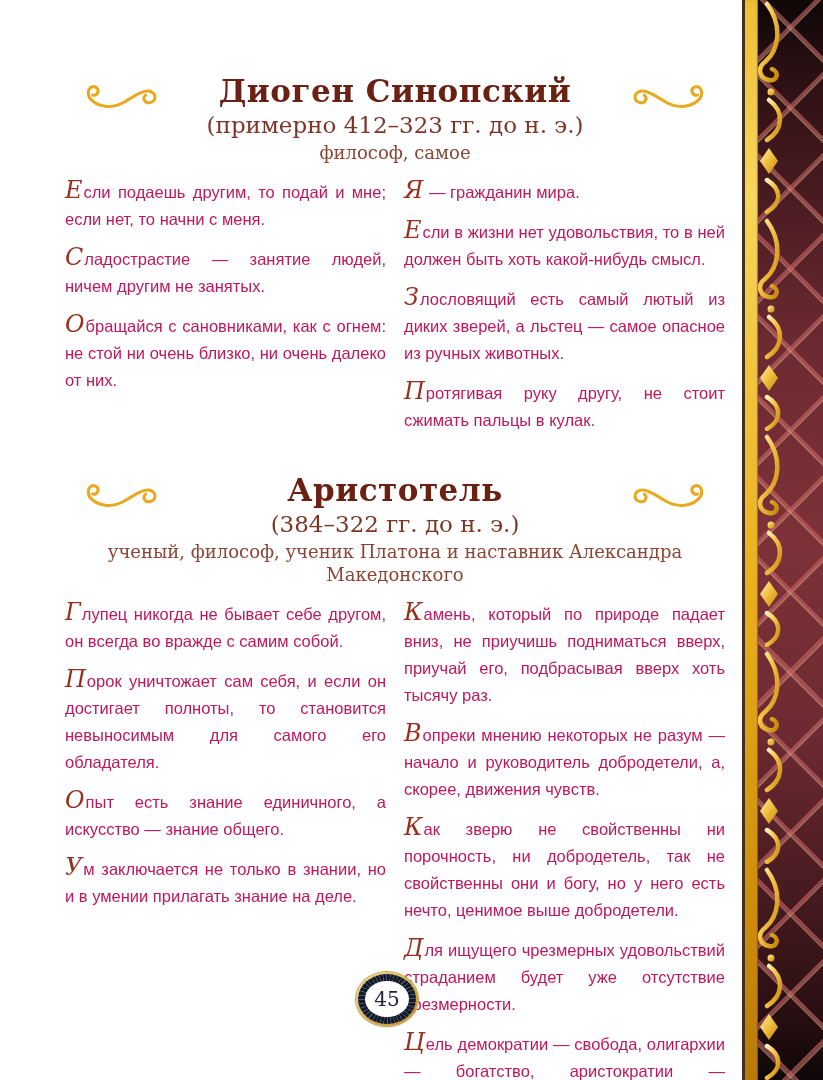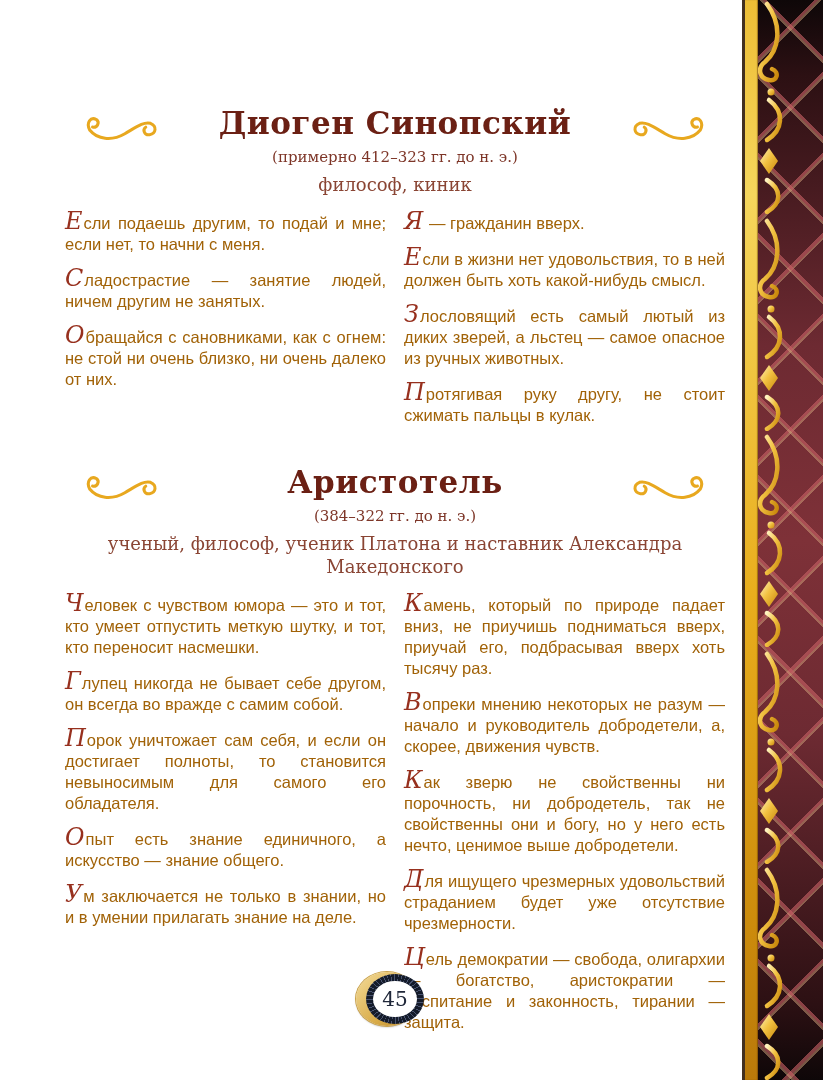--- a/index.html
+++ b/index.html
@@ -11,36 +11,36 @@
     overflow:hidden;
   }
   .page{position:absolute;inset:0;}
 
   
   .content{
     position:absolute;
     left:65px;top:0;
     width:660px;
   }
-  .section-1{padding-top:104px;}
+  .section-1{padding-top:72px;}
   .section-2{margin-top:24px;}
 
   .section-header{position:relative;text-align:center;}
   .author-name{
     margin:0;
     font-family:"DejaVu Serif", serif;
     font-weight:bold;
     font-size:31px;
     line-height:38px;
     color:#6b2014;
     letter-spacing:0.5px;
   }
   .author-years{
     font-family:"DejaVu Serif", serif;
-    font-size:15px;
+    font-size:23px;
     line-height:31px;
     color:#7d3527;
   }
   .author-role{
     font-family:"DejaVu Serif", serif;
     font-size:18px;
     line-height:23px;
     color:#8a4534;
   }
   .flourish{position:absolute;top:6px;width:82px;height:38px;}
@@ -51,22 +51,22 @@
   
   .columns{
     display:flex;
     gap:18px;
     margin-top:15px;
   }
   .col{width:321px;}
   .quote{
     margin:0 0 13px 0;
     font-size:16.5px;
-    line-height:21px;
-    color:#a16207;
+    line-height:27px;
+    color:#be185d;
     text-align:justify;
   }
   .quote::first-letter{
     font-family:"DejaVu Serif", serif;
     font-style:italic;
     font-size:1.45em;
     line-height:0.85;
     color:#97301e;
     padding-right:1px;
   }
@@ -81,21 +81,21 @@
     width:100%;height:100%;
     border-radius:50%;
     background:linear-gradient(135deg,#f4dc9a,#d8ab48 60%,#b9852a);
     box-shadow:0 0 0 1px #caa24a, 0 1px 2px rgba(0,0,0,0.35);
     padding:2px;box-sizing:border-box;
   }
   .badge-ring{
     width:100%;height:100%;
     border-radius:50%;
     background:repeating-conic-gradient(#141b2a 0deg 7deg,#4a5470 7deg 9deg);
-    padding:7px;box-sizing:border-box;margin-left:8px;
+    padding:7px;box-sizing:border-box;
   }
   .badge-center{
     width:100%;height:100%;
     border-radius:50%;
     background:#ffffff;
     display:flex;align-items:center;justify-content:center;
     font-family:"DejaVu Serif", serif;
     font-size:20px;
     color:#20283a;
   }
@@ -151,35 +151,35 @@
 
     <section class="author-section section-1">
       <header class="section-header">
         <span class="flourish left">
           <svg viewBox="0 0 82 40">
               <path d="M7 21 C3 13 8 7 14 10 C18 13 15 19 10 18 M7 21 C15 31 30 33 44 25 C56 18 64 12 71 14 C78 17 77 25 70 26 C65 27 62 21 66 18" fill="none" stroke="#e8a81f" stroke-width="3.2" stroke-linecap="round"></path>
             </svg>
         </span>
         <h1 class="author-name">Диоген Синопский</h1>
         <div class="author-years">(примерно 412–323 гг. до н. э.)</div>
-        <div class="author-role">философ, киник</div>
+        <div class="author-role">философ, самое</div>
         <span class="flourish right">
           <svg viewBox="0 0 82 40">
               <path d="M7 21 C3 13 8 7 14 10 C18 13 15 19 10 18 M7 21 C15 31 30 33 44 25 C56 18 64 12 71 14 C78 17 77 25 70 26 C65 27 62 21 66 18" fill="none" stroke="#e8a81f" stroke-width="3.2" stroke-linecap="round"></path>
             </svg>
         </span>
       </header>
       <div class="columns">
         <div class="col">
           <p class="quote">Если подаешь другим, то подай и мне; если нет, то начни с меня.</p>
           <p class="quote">Сладострастие — занятие людей, ничем другим не занятых.</p>
           <p class="quote">Обращайся с сановниками, как с огнем: не стой ни очень близко, ни очень далеко от них.</p>
         </div>
         <div class="col">
-          <p class="quote">Я — гражданин вверх.</p>
+          <p class="quote">Я — гражданин мира.</p>
           <p class="quote">Если в жизни нет удовольствия, то в ней должен быть хоть какой-нибудь смысл.</p>
           <p class="quote">Злословящий есть самый лютый из диких зверей, а льстец — самое опасное из ручных животных.</p>
           <p class="quote">Протягивая руку другу, не стоит сжимать пальцы в кулак.</p>
         </div>
       </div>
     </section>
 
     <section class="author-section section-2">
       <header class="section-header">
         <span class="flourish left">
@@ -191,21 +191,20 @@
         <div class="author-years">(384–322 гг. до н. э.)</div>
         <div class="author-role">ученый, философ, ученик Платона и наставник Александра Македонского</div>
         <span class="flourish right">
           <svg viewBox="0 0 82 40">
               <path d="M7 21 C3 13 8 7 14 10 C18 13 15 19 10 18 M7 21 C15 31 30 33 44 25 C56 18 64 12 71 14 C78 17 77 25 70 26 C65 27 62 21 66 18" fill="none" stroke="#e8a81f" stroke-width="3.2" stroke-linecap="round"></path>
             </svg>
         </span>
       </header>
       <div class="columns">
         <div class="col">
-          <p class="quote">Человек с чувством юмора — это и тот, кто умеет отпустить меткую шутку, и тот, кто переносит насмешки.</p>
           <p class="quote">Глупец никогда не бывает себе другом, он всегда во вражде с самим собой.</p>
           <p class="quote">Порок уничтожает сам себя, и если он достигает полноты, то становится невыносимым для самого его обладателя.</p>
           <p class="quote">Опыт есть знание единичного, а искусство — знание общего.</p>
           <p class="quote">Ум заключается не только в знании, но и в умении прилагать знание на деле.</p>
         </div>
         <div class="col">
           <p class="quote">Камень, который по природе падает вниз, не приучишь подниматься вверх, приучай его, подбрасывая вверх хоть тысячу раз.</p>
           <p class="quote">Вопреки мнению некоторых не разум — начало и руководитель добродетели, а, скорее, движения чувств.</p>
           <p class="quote">Как зверю не свойственны ни порочность, ни добродетель, так не свойственны они и богу, но у него есть нечто, ценимое выше добродетели.</p>
           <p class="quote">Для ищущего чрезмерных удовольствий страданием будет уже отсутствие чрезмерности.</p>

